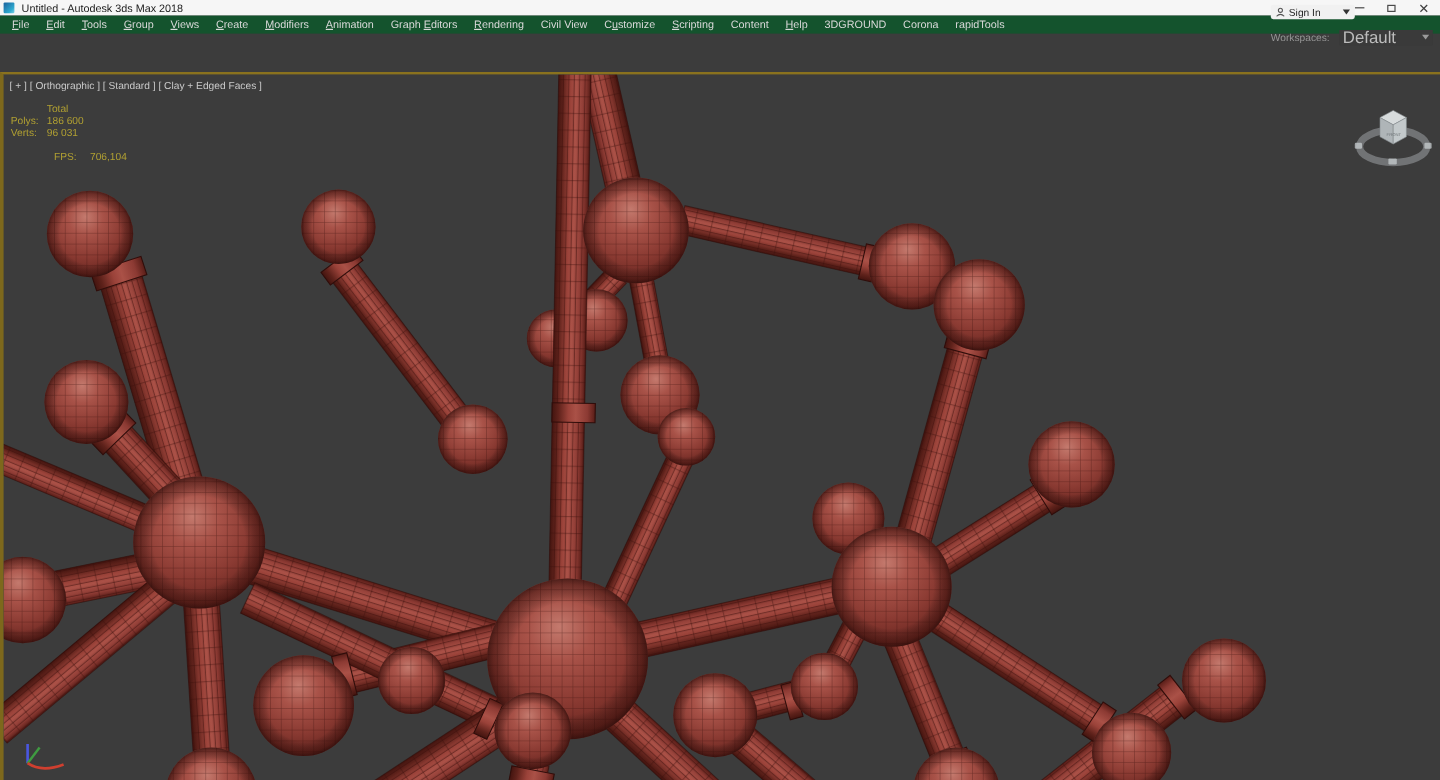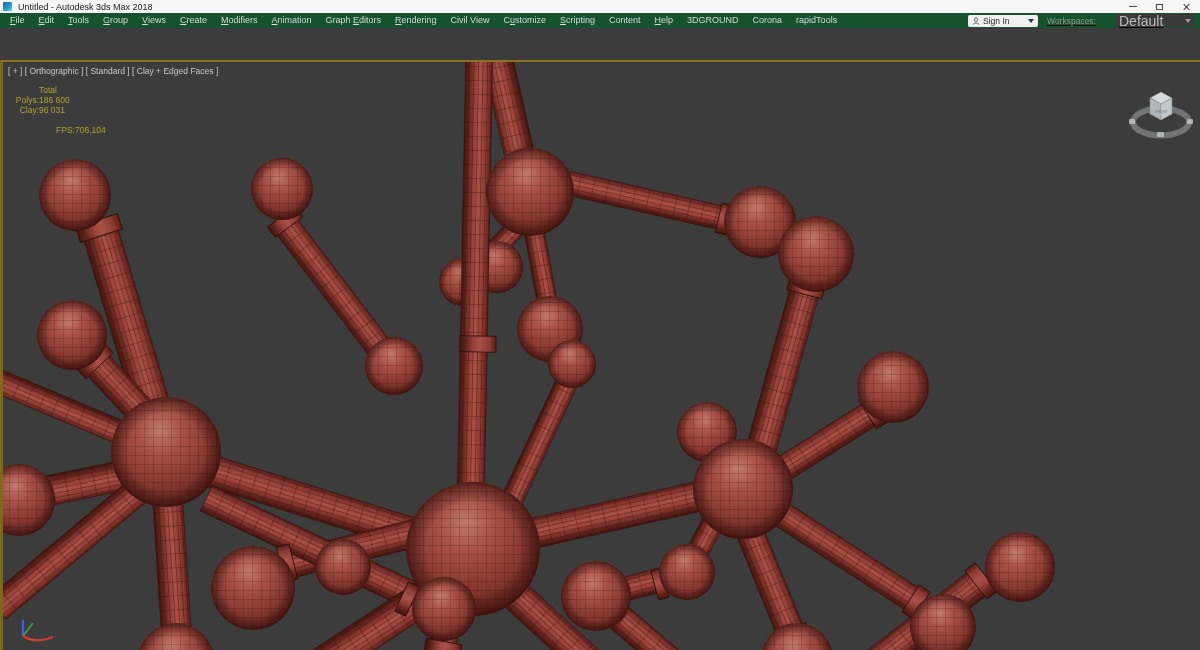--- a/index.html
+++ b/index.html
@@ -21,40 +21,40 @@
       width:1px;height:8px;background:#3f3f3f;}
   .glyph-close::before{transform:rotate(45deg);}
   .glyph-close::after{transform:rotate(-45deg);}
 
   
   .menubar{position:absolute;top:13px;left:0;right:0;height:15px;background:#14532d;
            display:flex;align-items:center;padding:0 3px;box-sizing:border-box;}
   .menu-items{display:flex;align-items:center;}
   .menu-item{font-size:9px;color:#d9d9d9;padding:0 7px;line-height:15px;white-space:nowrap;cursor:default;}
   .ul{text-decoration:underline;text-underline-offset:1px;}
-  .mb-right{margin-left:auto;display:flex;align-items:center;gap:9px;padding-right:3px;}
+  .mb-right{margin-left:auto;display:flex;gap:9px;padding-right:3px;flex-direction:column;}
   .signin{background:#f1f1f1;border-radius:2px;height:12px;display:flex;align-items:center;
           padding:0 4px;width:70px;box-sizing:border-box;}
   .signin-label{font-size:8.5px;color:#1f1f1f;margin-left:3px;}
   .caret{width:0;height:0;border-left:3px solid transparent;border-right:3px solid transparent;
          border-top:4px solid #333;margin-left:auto;}
-  .ws-wrap{display:flex;align-items:center;gap:20px;text-decoration:underline;}
+  .ws-wrap{display:flex;align-items:center;gap:8px;}
   .ws-label{font-size:8.5px;color:#969696;}
   .ws-value{background:#3a3a3a;height:13px;display:flex;align-items:center;width:78px;
             padding:0 3px;box-sizing:border-box;font-size:14px;color:#bcbcbc;}
   .ws-value .caret{border-top-color:#9a9a9a;}
 
   
   .vp{position:absolute;top:28px;left:0;right:0;bottom:0;background:#3c3c3c;
       border-top:2px solid #8a721e;border-left:3px solid #7d681c;box-sizing:border-box;overflow:hidden;margin-top:32px;}
   #scene{position:absolute;left:0;top:0;width:1197px;height:620px;display:block;}
   .vp-label{position:absolute;left:5px;top:4px;font-size:8.5px;color:#c9c9c9;white-space:nowrap;}
   .stats{position:absolute;left:6px;top:23px;font-size:8.5px;color:#b1a032;line-height:10px;}
   .srow{display:flex;}
-  .sl{width:30px;text-align:right;}
+  .sl{width:30px;}
   .fps-row{margin-top:10px;padding-left:36px;}
   .viewcube{position:absolute;top:16px;right:2px;}
   .axis-gizmo{position:absolute;left:10px;bottom:4px;}
 </style>
 </head>
 <body>
 
 <div class="titlebar">
   <div class="app-icon"></div>
   <div class="title">Untitled - Autodesk 3ds Max 2018</div>
@@ -442,21 +442,21 @@
   <div class="stats">
     <div class="srow">
         <span class="sl"></span>
         <span class="sv">Total</span>
       </div>
     <div class="srow">
         <span class="sl">Polys:</span>
         <span class="sv">186 600</span>
       </div>
     <div class="srow">
-        <span class="sl">Clay:</span>
+        <span class="sl">Verts:</span>
         <span class="sv">96 031</span>
       </div>
     <div class="srow fps-row">
         <span class="sl">FPS:</span>
         <span class="sv">706,104</span>
       </div>
   </div>
 
   <svg class="viewcube" width="74" height="76" viewBox="0 0 74 76">
     <ellipse cx="37" cy="44" rx="28" ry="13.5" fill="none" stroke="rgba(165,170,173,0.5)" stroke-width="6"></ellipse>

